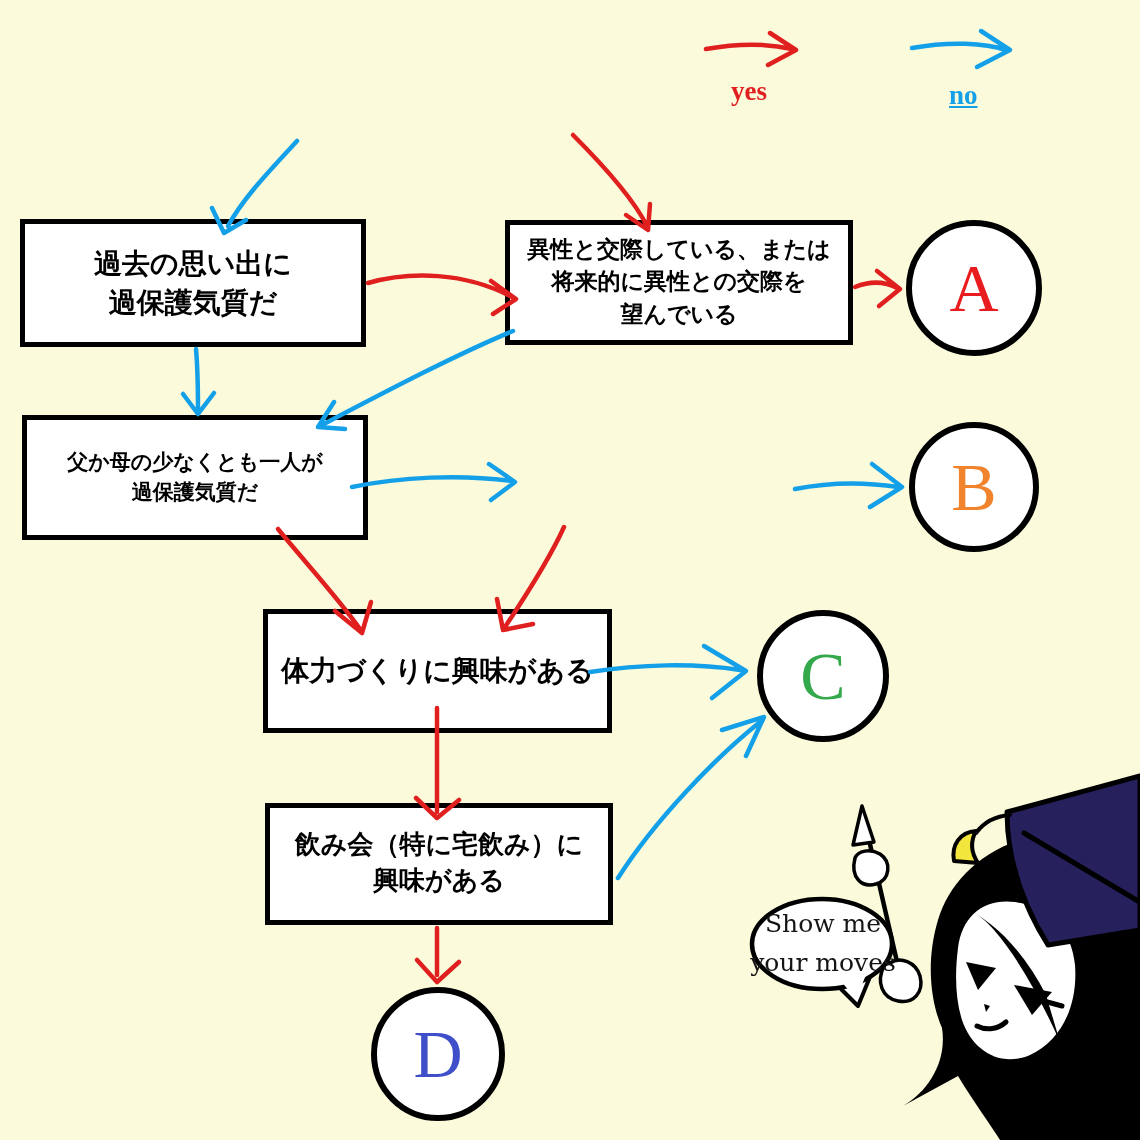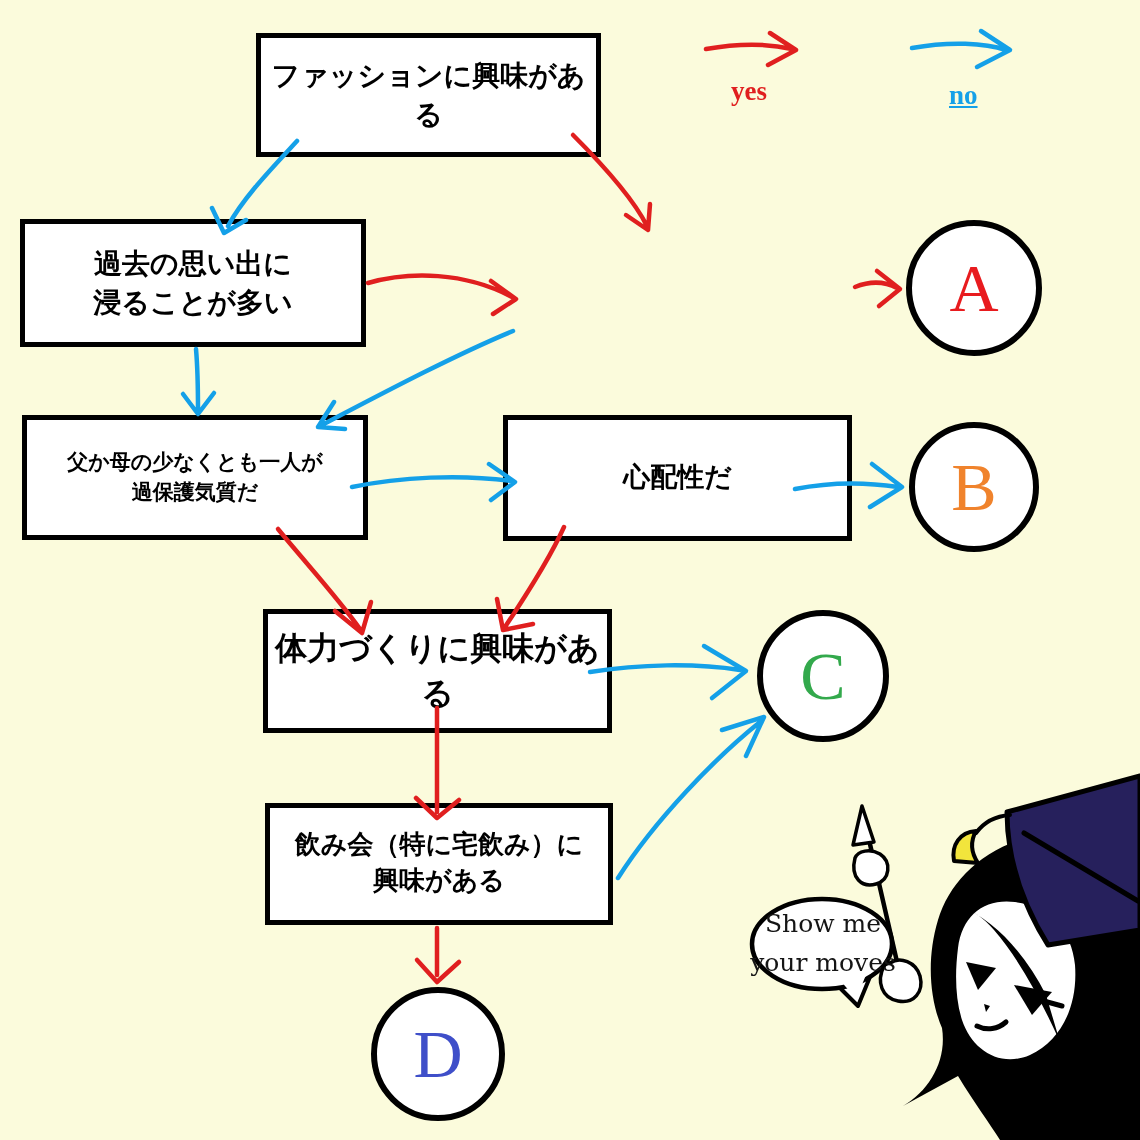--- a/index.html
+++ b/index.html
@@ -46,40 +46,39 @@
     position:absolute;z-index:4;width:150px;text-align:center;
     font-size:25px;color:#151515;line-height:1.55;
     font-family:"DejaVu Serif","Liberation Serif",serif;
   }
 </style>
 </head>
 <body>
 
 <div id="canvas">
 
-  <div class="node" style="left:256px;top:33px;width:345px;height:124px;font-size:28px;">
-    <span>ファッションに興味がある</span>
-  </div>
 
   <div class="node" style="left:20px;top:219px;width:346px;height:128px;font-size:28px;">
     <span>過去の思い出に
-浸ることが多い</span>
+過保護気質だ</span>
   </div>
 
+  <div class="node" style="left:505px;top:220px;width:348px;height:125px;font-size:23px;">
+    <span>異性と交際している、または
+将来的に異性との交際を
+望んでいる</span>
+  </div>
 
   <div class="node" style="left:22px;top:415px;width:346px;height:125px;font-size:21px;">
     <span>父か母の少なくとも一人が
 過保護気質だ</span>
   </div>
 
-  <div class="node" style="left:503px;top:415px;width:349px;height:126px;font-size:27px;">
-    <span>心配性だ</span>
-  </div>
 
-  <div class="node" style="left:263px;top:609px;width:349px;height:124px;font-size:32px;">
+  <div class="node" style="left:263px;top:609px;width:349px;height:124px;font-size:28px;">
     <span>体力づくりに興味がある</span>
   </div>
 
   <div class="node" style="left:265px;top:803px;width:348px;height:122px;font-size:26px;font-family:Liberation Mono, monospace;">
     <span>飲み会（特に宅飲み）に
 興味がある</span>
   </div>
 
   <div class="result" style="left:906px;top:220px;width:136px;height:136px;">
     <span class="letter-a">A</span>

